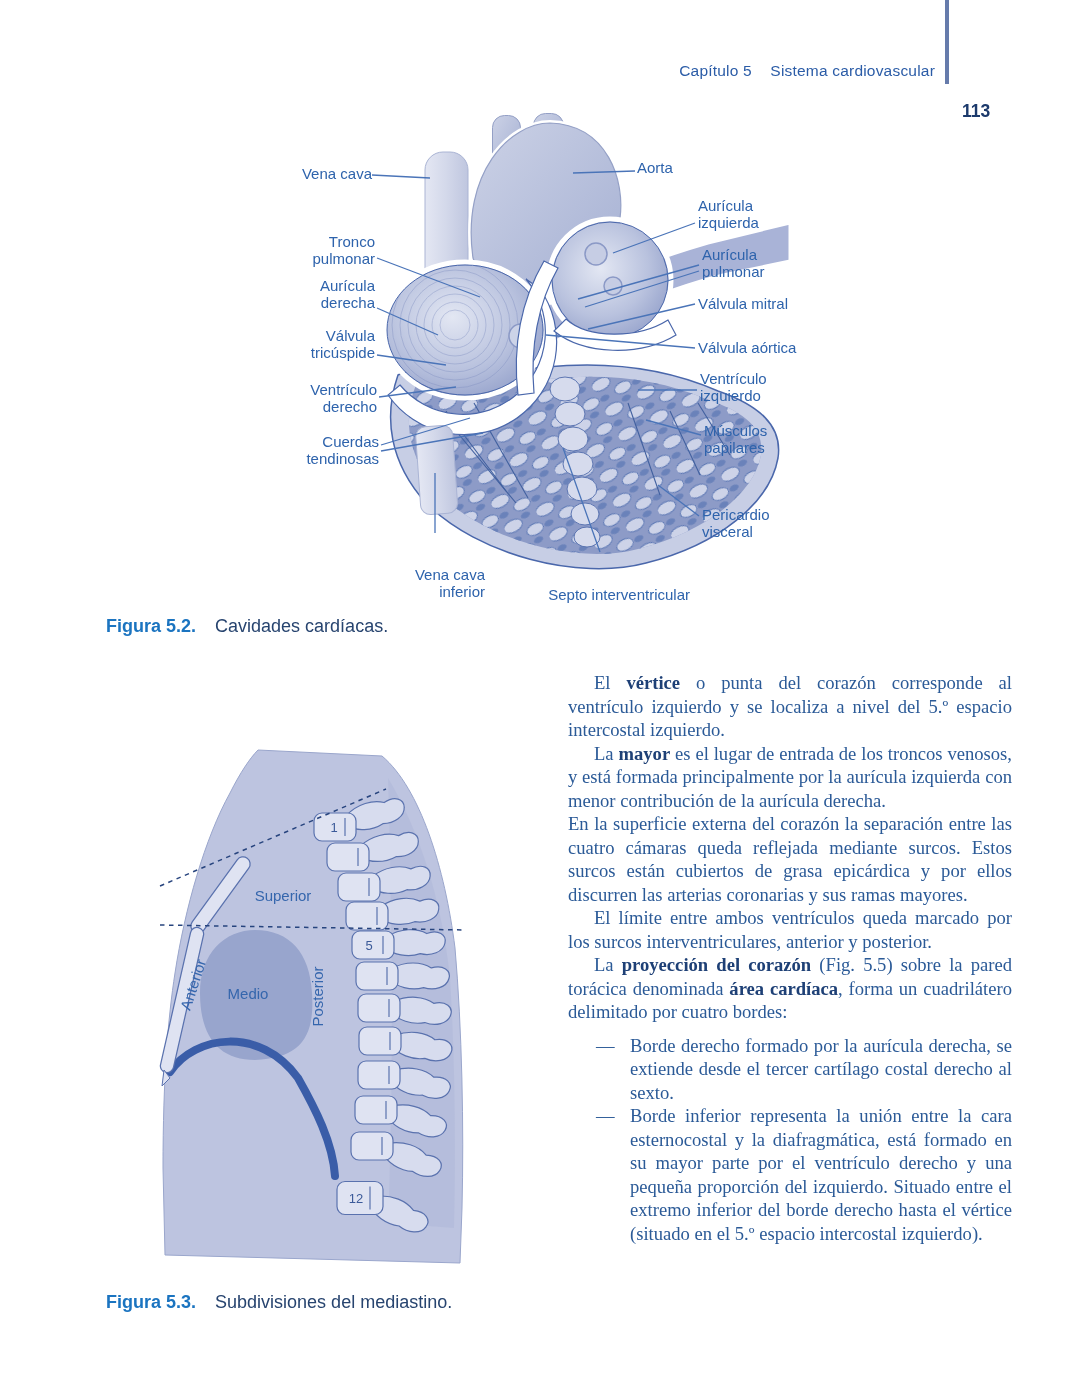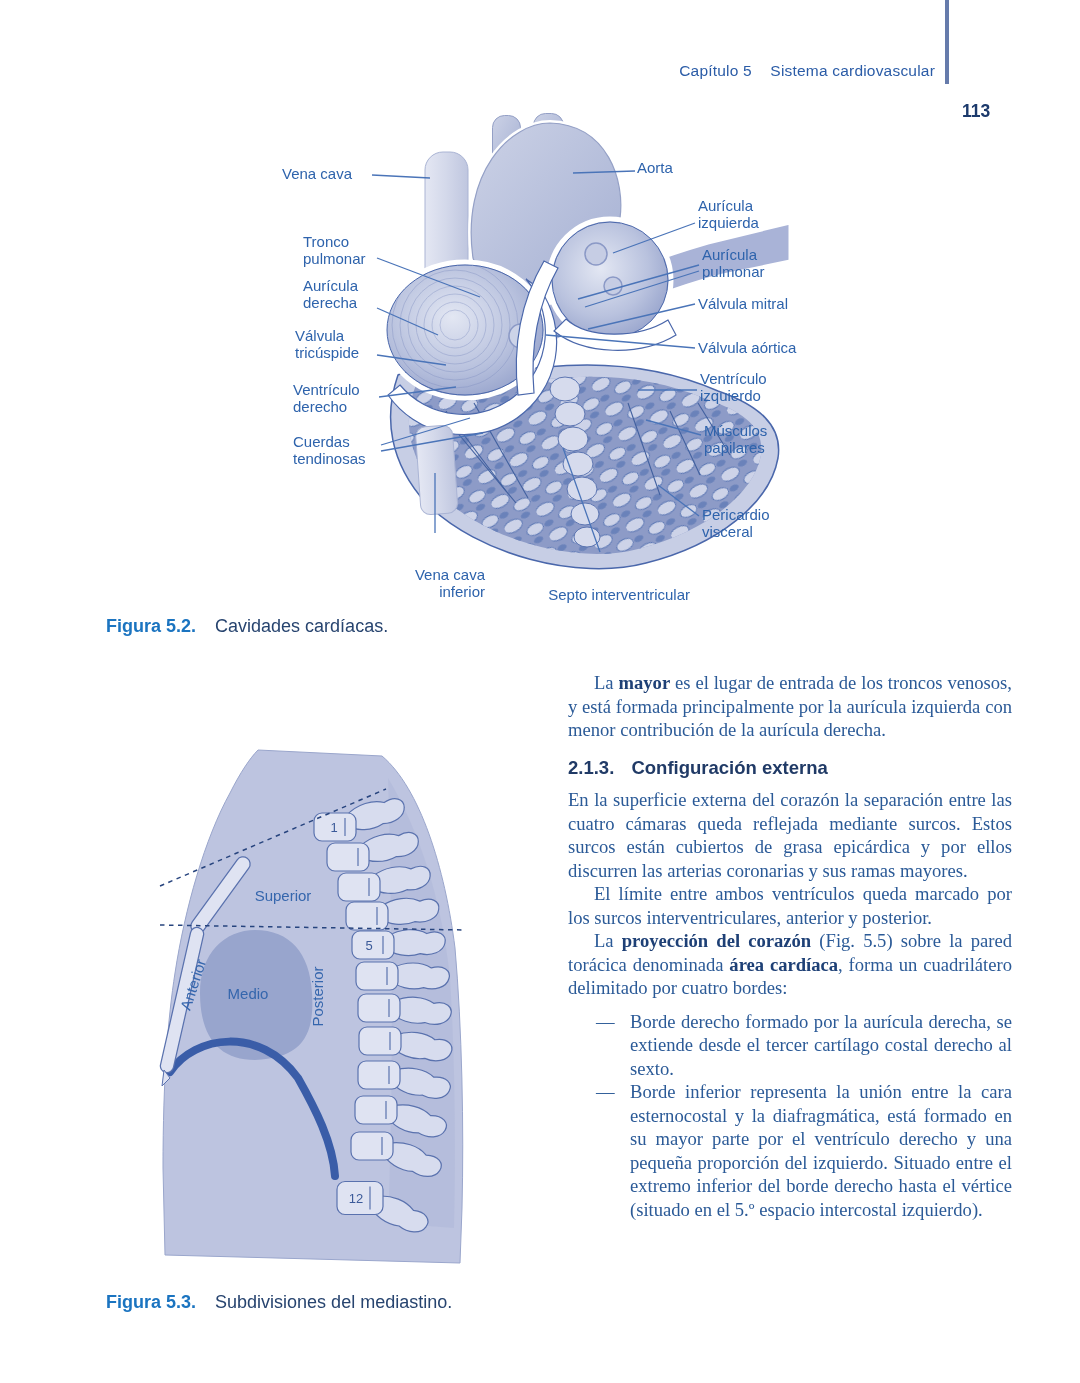--- a/index.html
+++ b/index.html
@@ -15,21 +15,21 @@
 
   
   .caption{position:absolute;left:106px;font-size:18px;}
   .caption .fig{font-weight:bold;color:#1b74c0;margin-right:14px;}
   .caption .txt{color:#27446f;}
 
   
   #fig-heart{position:absolute;left:278px;top:103px;width:530px;height:505px;}
   #fig-heart svg{position:absolute;left:0;top:0;}
   .hlabel{position:absolute;font-size:15px;line-height:16.5px;color:#2e63ac;}
-  .hlabel.r{}
+  .hlabel.r{text-align:right;}
   .hlabel.c{text-align:right;margin-top:32px;}
 
   
   #fig-med{position:absolute;left:150px;top:748px;width:330px;height:540px;}
   #fig-med svg{position:absolute;left:0;top:0;}
   .mlabel{position:absolute;font-size:15px;color:#3566ad;}
 
   
   #col{position:absolute;left:568px;top:671px;width:444px;
        font-family:"Liberation Serif",serif;font-size:18.6px;line-height:23.5px;
@@ -292,26 +292,23 @@
   <div class="mlabel" style="left:8px;top:228px;width:70px;text-align:center;transform:rotate(-72deg)">Anterior</div>
   <div class="mlabel" style="left:132px;top:240px;width:70px;text-align:center;transform:rotate(-90deg)">Posterior</div>
 </div>
 
 <div class="caption" style="top:1292px">
   <span class="fig">Figura 5.3.</span>
   <span class="txt">Subdivisiones del mediastino.</span>
 </div>
 
 <div id="col">
+  <p class="ind"><span>El </span><b>vértice</b><span> o punta del corazón corresponde al ventrículo izquierdo y se localiza a nivel del 5.º espacio intercostal izquierdo.</span></p>
   <p class="ind"><span>La </span><b>mayor</b><span> es el lugar de entrada de los troncos venosos, y está formada principalmente por la aurícula izquierda con menor contribución de la aurícula derecha.</span></p>
 
-  <div class="sec-hd">
-    <span class="num">2.1.3.</span>
-    <span>Configuración externa</span>
-  </div>
 
   <p>En la superficie externa del corazón la separación entre las cuatro cámaras queda reflejada mediante surcos. Estos surcos están cubiertos de grasa epicárdica y por ellos discurren las arterias coronarias y sus ramas mayores.</p>
   <p class="ind">El límite entre ambos ventrículos queda marcado por los surcos interventriculares, anterior y posterior.</p>
   <p class="ind"><span>La </span><b>proyección del corazón</b><span> (Fig. 5.5) sobre la pared torácica denominada </span><b>área cardíaca</b><span>, forma un cuadrilátero delimitado por cuatro bordes:</span></p>
 
   <ul class="dashlist">
     <li><span class="dash">—</span><span>Borde derecho formado por la aurícula derecha, se extiende desde el tercer cartílago costal derecho al sexto.</span></li>
     <li><span class="dash">—</span><span>Borde inferior representa la unión entre la cara esternocostal y la diafragmática, está formado en su mayor parte por el ventrículo derecho y una pequeña proporción del izquierdo. Situado entre el extremo inferior del borde derecho hasta el vértice (situado en el 5.º espacio intercostal izquierdo).</span></li>
   </ul>
 </div>

